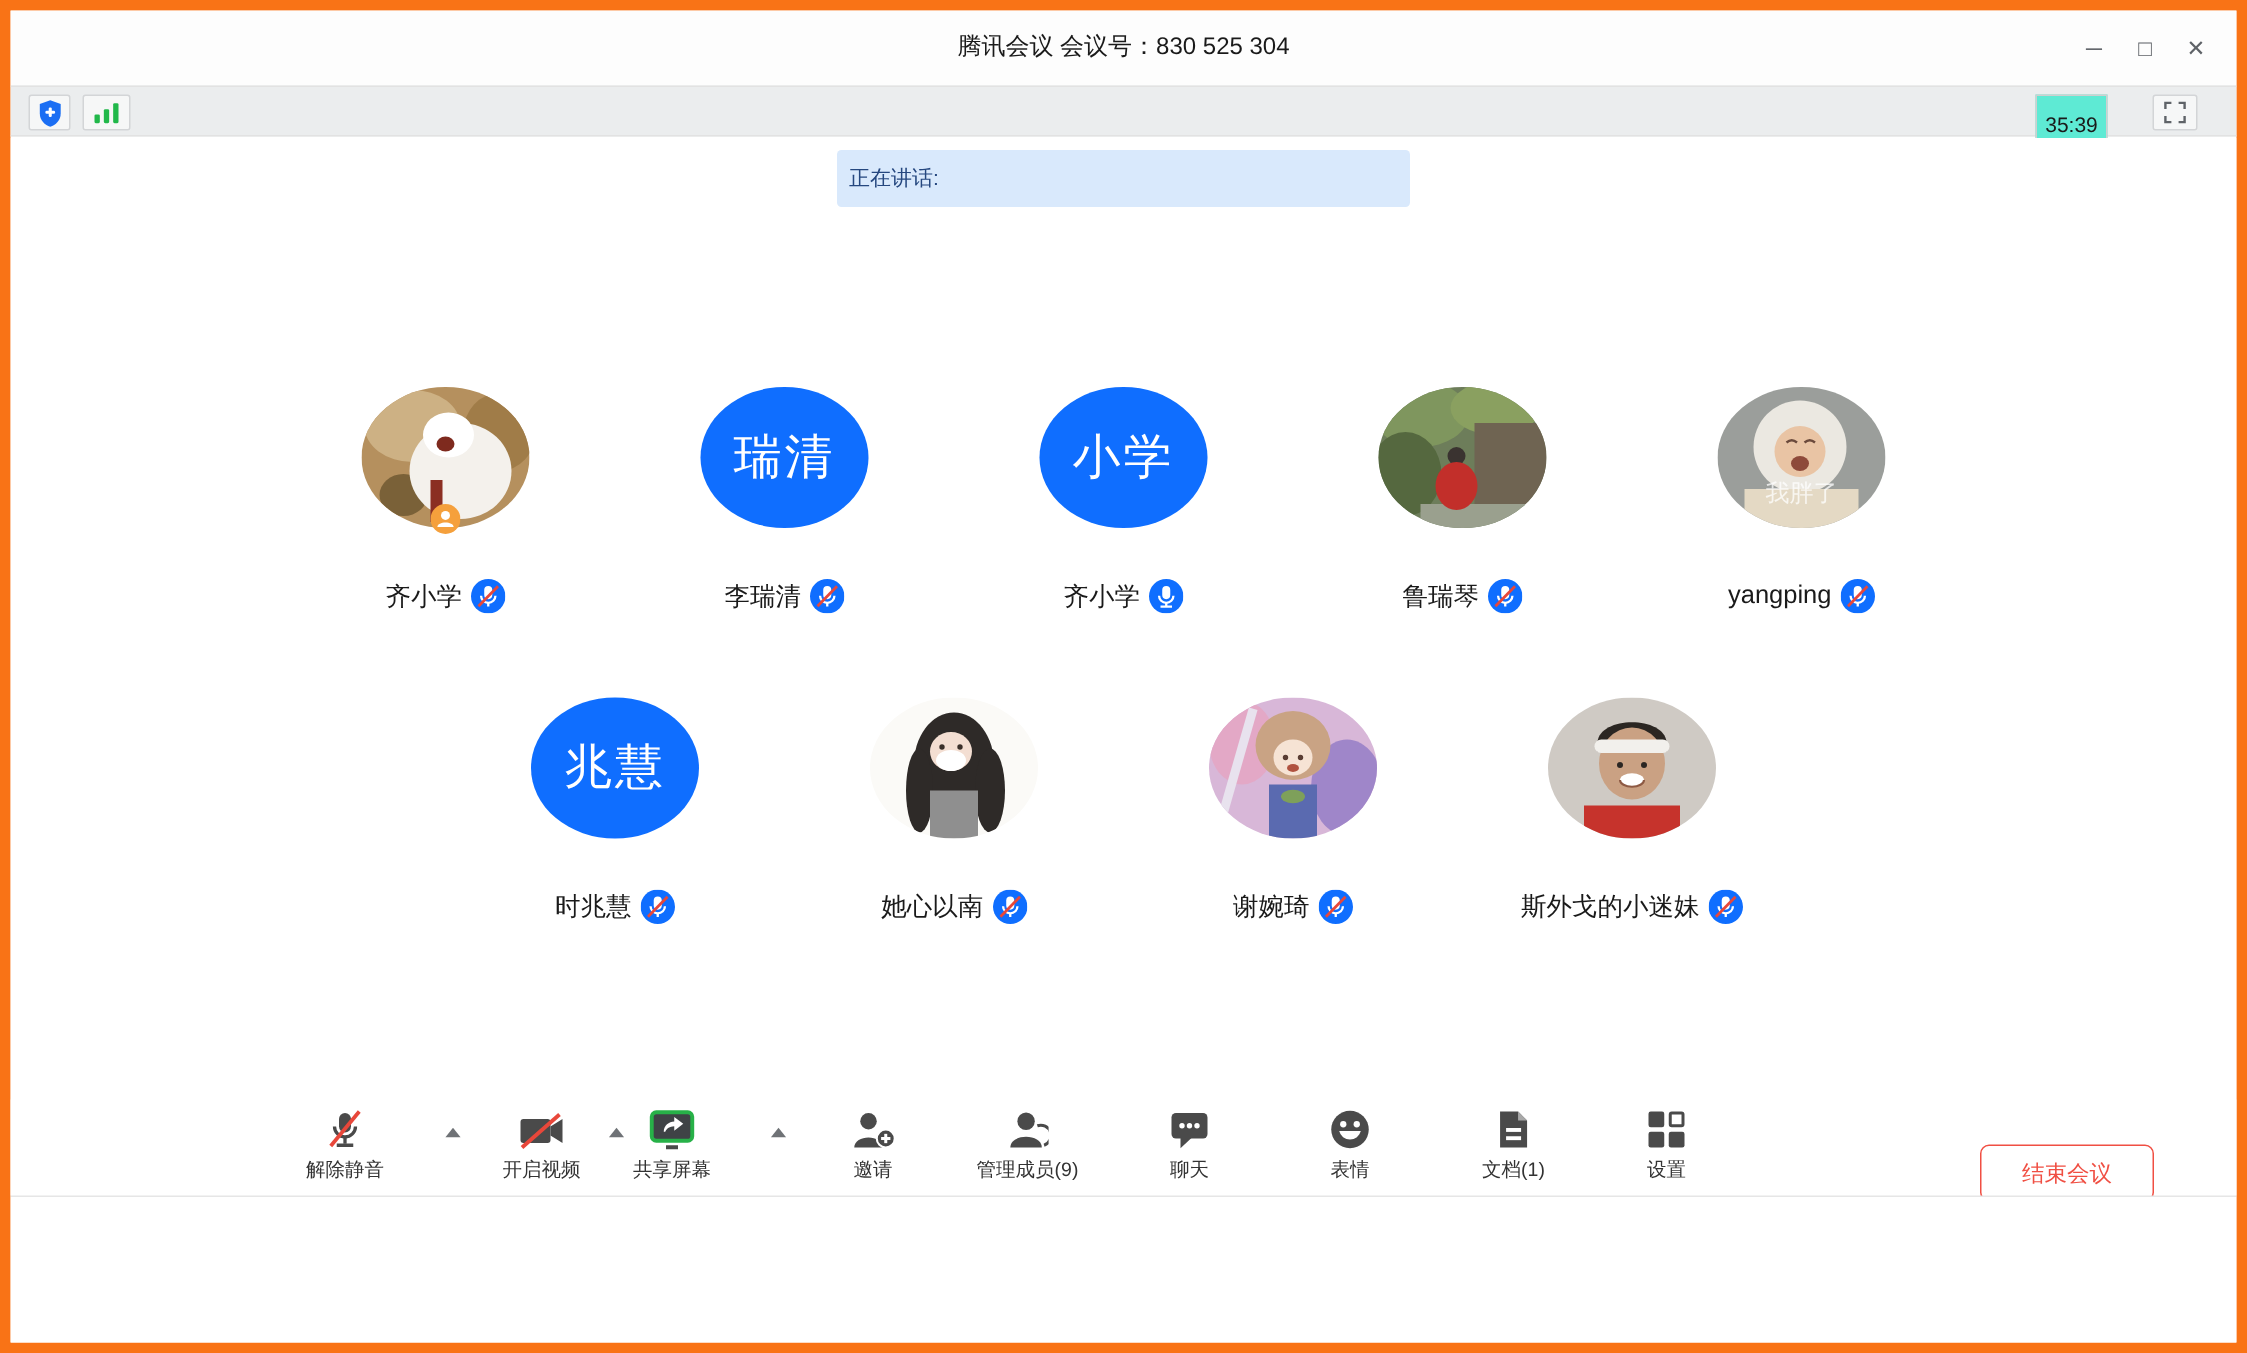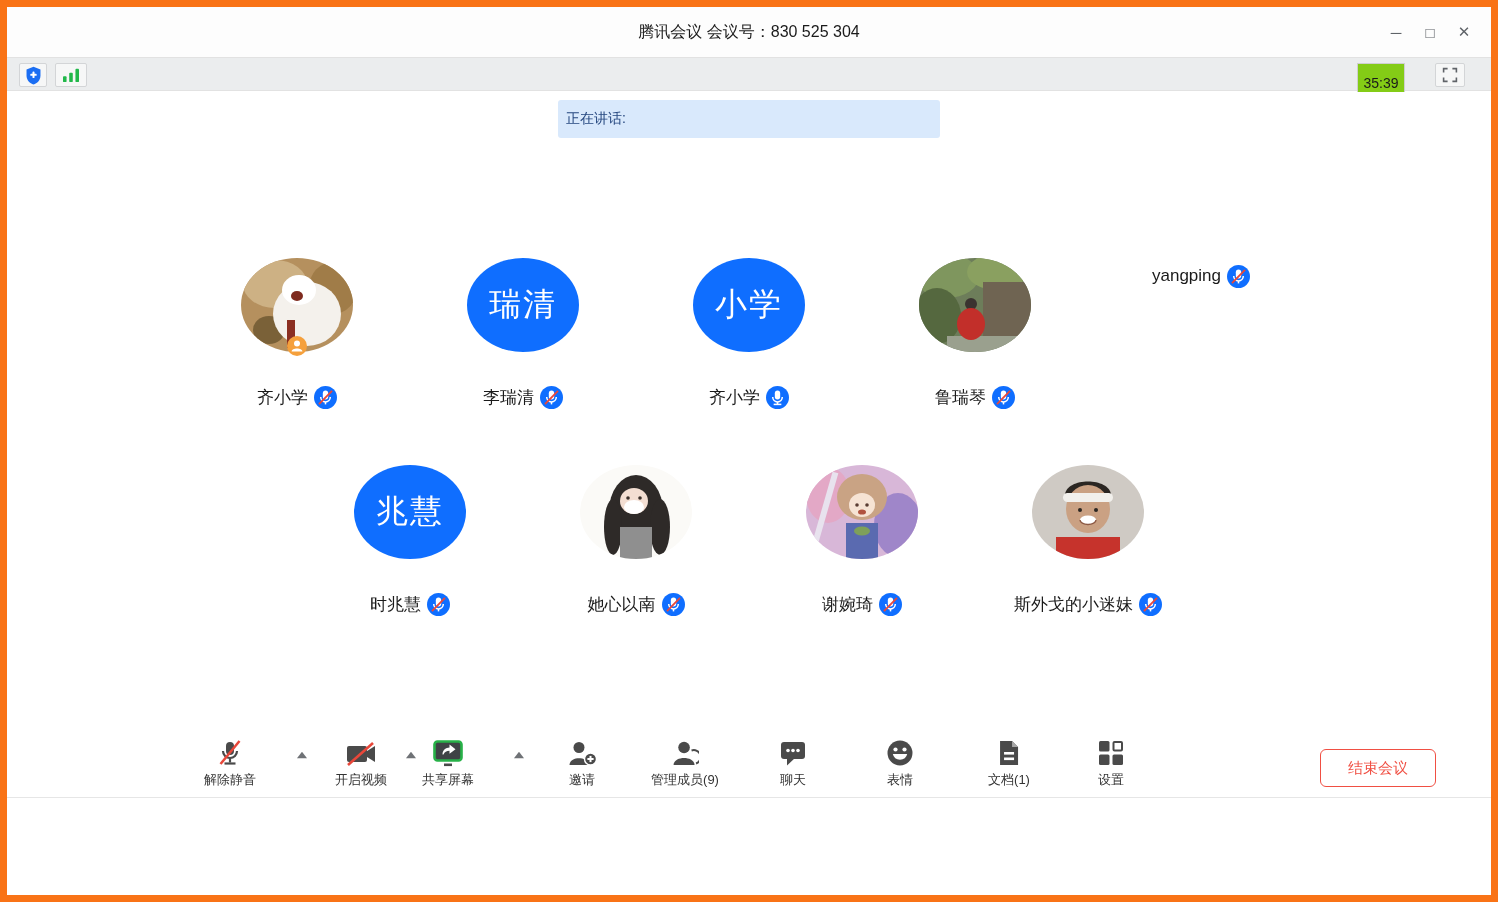--- a/index.html
+++ b/index.html
@@ -16,21 +16,21 @@
   .winbtn { width:34px; height:34px; display:flex; align-items:center; justify-content:center;
             color:#5f6368; font-size:15px; cursor:default; }
 
   
   .subbar { position:absolute; top:50px; left:0; width:100%; height:34px; background:#ebedee;
             border-top:1px solid #e2e2e2; border-bottom:1px solid #e2e2e2; }
   .subbtn { position:absolute; top:5px; height:24px; background:#f6f7f7; border:1px solid #d3d5d7;
             border-radius:2px; display:flex; align-items:center; justify-content:center; }
   .btn-shield { left:12px; width:28px; }
   .btn-signal { left:48px; width:32px; }
-  .timerbox { position:absolute; top:5px; right:86px; width:48px; height:40px; background:#84cc16;
+  .timerbox { position:absolute; top:5px; right:86px; width:48px; height:40px; background:#5eead4;
               border:1px solid #cfcfcf; display:flex; align-items:center; justify-content:center;
               font-size:14px; color:#1a1a1a; }
   .btn-fs { right:26px; left:auto; width:30px; }
 
   
   .content { position:absolute; top:85px; left:0; width:100%; height:705px; background:#fff; }
   .banner { margin:8px auto 0 auto; width:382px; height:38px; background:#d9e9fc; border-radius:3px;
             display:flex; align-items:center; padding-left:8px; font-size:14px; color:#25477f; }
   .prow { display:flex; justify-content:center; }
   .prow1 { margin-top:120px; }
@@ -47,21 +47,21 @@
   .pname { font-size:17px; color:#1a1a1a; white-space:nowrap;text-align:right; }
   .micbadge { width:23px; height:23px; display:block; }
 
   
   .toolbar { position:absolute; top:726px; left:0; width:100%; height:64px; background:#fff; }
   .titem { position:absolute; top:4px; transform:translateX(-50%); display:flex; flex-direction:column;
            align-items:center; cursor:default; }
   .ticon { height:30px; display:flex; align-items:flex-end; justify-content:center; }
   .tlabel { margin-top:4px; font-size:13px; color:#333; white-space:nowrap; }
   .caret { position:absolute; top:18px; transform:translateX(-50%); width:11px; height:8px; }
-  .endbtn { position:absolute; top:16px; right:55px; width:116px; height:38px; background:#fff;
+  .endbtn { position:absolute; top:30px; right:55px; width:116px; height:38px; background:#fff;
             border:1px solid #f04f43; border-radius:6px; color:#f04f43; font-size:15px;
             display:flex; align-items:center; justify-content:center; cursor:default; }
   .divider { position:absolute; top:790px; left:0; width:100%; height:1px; background:#e6e6e6; }
   .footer { position:absolute; top:791px; left:0; width:100%; height:103px; background:#fff; }
   .bottomstrip { position:absolute; top:894px; left:0; width:100%; height:8px; background:#c2c2c2; }
   .symdefs { position:absolute; width:0; height:0; overflow:hidden; }
 </style>
 </head>
 <body>
 
@@ -309,20 +309,26 @@
             </svg>
         </div>
         <div class="pnamerow">
           <span class="pname">鲁瑞琴</span>
           <svg class="micbadge">
               <use href="#sym-mic-muted"></use>
             </svg>
         </div>
       </div>
       <div class="pcell">
+        <div class="pavatar">
+          <svg class="pavatar-img">
+              <use href="#sym-av-yang"></use>
+            </svg>
+          <div class="overlaytxt">我胖了</div>
+        </div>
         <div class="pnamerow">
           <span class="pname">yangping</span>
           <svg class="micbadge">
               <use href="#sym-mic-muted"></use>
             </svg>
         </div>
       </div>
     </div>
 
     <div class="prow prow2">

